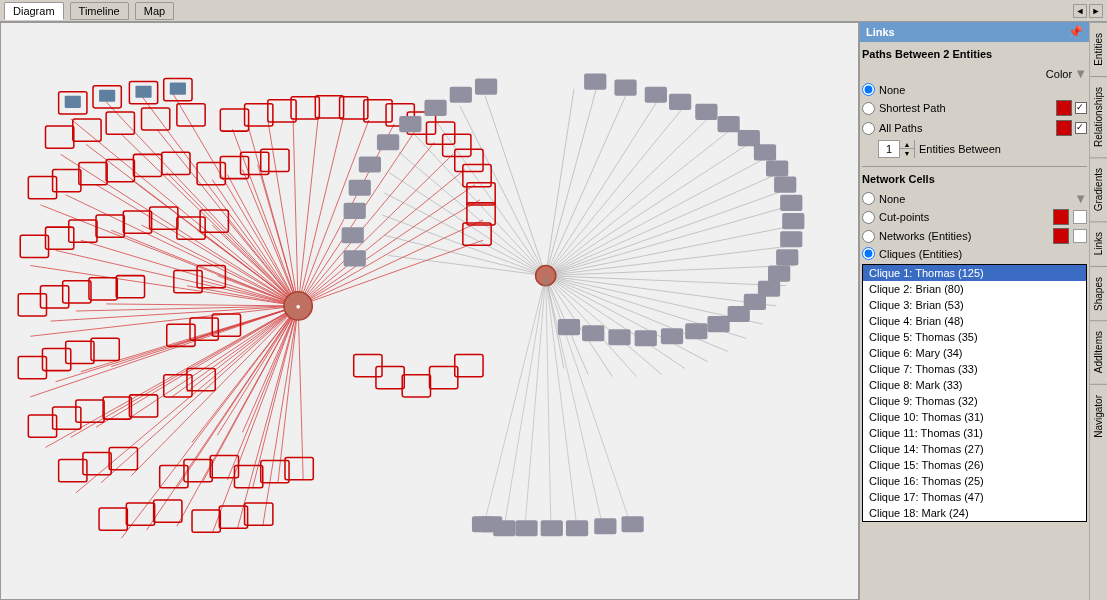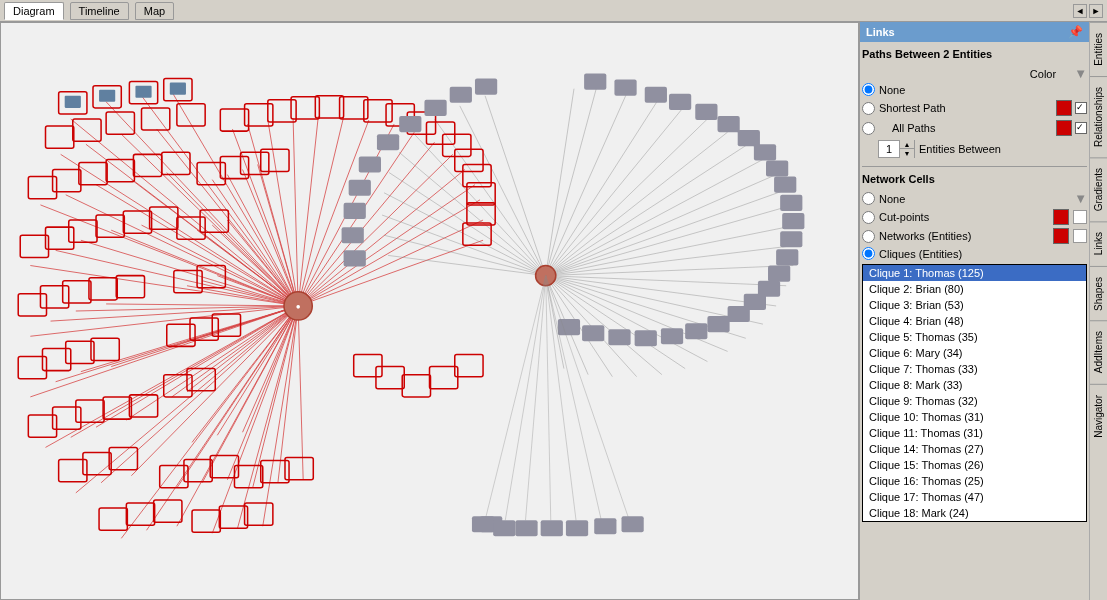--- a/index.html
+++ b/index.html
@@ -578,21 +578,21 @@
     <div class="right-panel">
       <div class="right-panel-header">
         <span>Links</span>
         <span style="font-size:12px; cursor:pointer;">📌</span>
       </div>
 
       <div class="right-panel-content">
 
         <div class="section-title">Paths Between 2 Entities</div>
 
-        <div style="display:flex; align-items:center; justify-content:flex-end; margin-bottom:2px; gap:16px;">
+        <div style="display:flex; align-items:center; justify-content:flex-end; margin-bottom:2px; gap:0;">
           <span style="font-size:11px; margin-right:2px;">Color</span>
           <span style="font-size:13px; color:#888;">▼</span>
         </div>
 
         <div class="radio-row">
           <input type="radio" name="paths" checked="" style="">
           <span>None</span>
         </div>
 
         <div class="radio-row" style="justify-content:space-between;">
@@ -600,21 +600,21 @@
             <input type="radio" name="paths" style="">
             <span>Shortest Path</span>
           </div>
           <div style="display:flex;align-items:center;gap:3px;">
             <div class="color-swatch red"></div>
             <div class="checkbox-small checked"></div>
           </div>
         </div>
 
         <div class="radio-row" style="justify-content:space-between;">
-          <div style="display:flex;align-items:center;gap:17px;">
+          <div style="display:flex;align-items:center;gap:4px;">
             <input type="radio" name="paths" style="">
             <span>All Paths</span>
           </div>
           <div style="display:flex;align-items:center;gap:3px;">
             <div class="color-swatch red"></div>
             <div class="checkbox-small checked"></div>
           </div>
         </div>
 
         <div class="entities-between-row">

